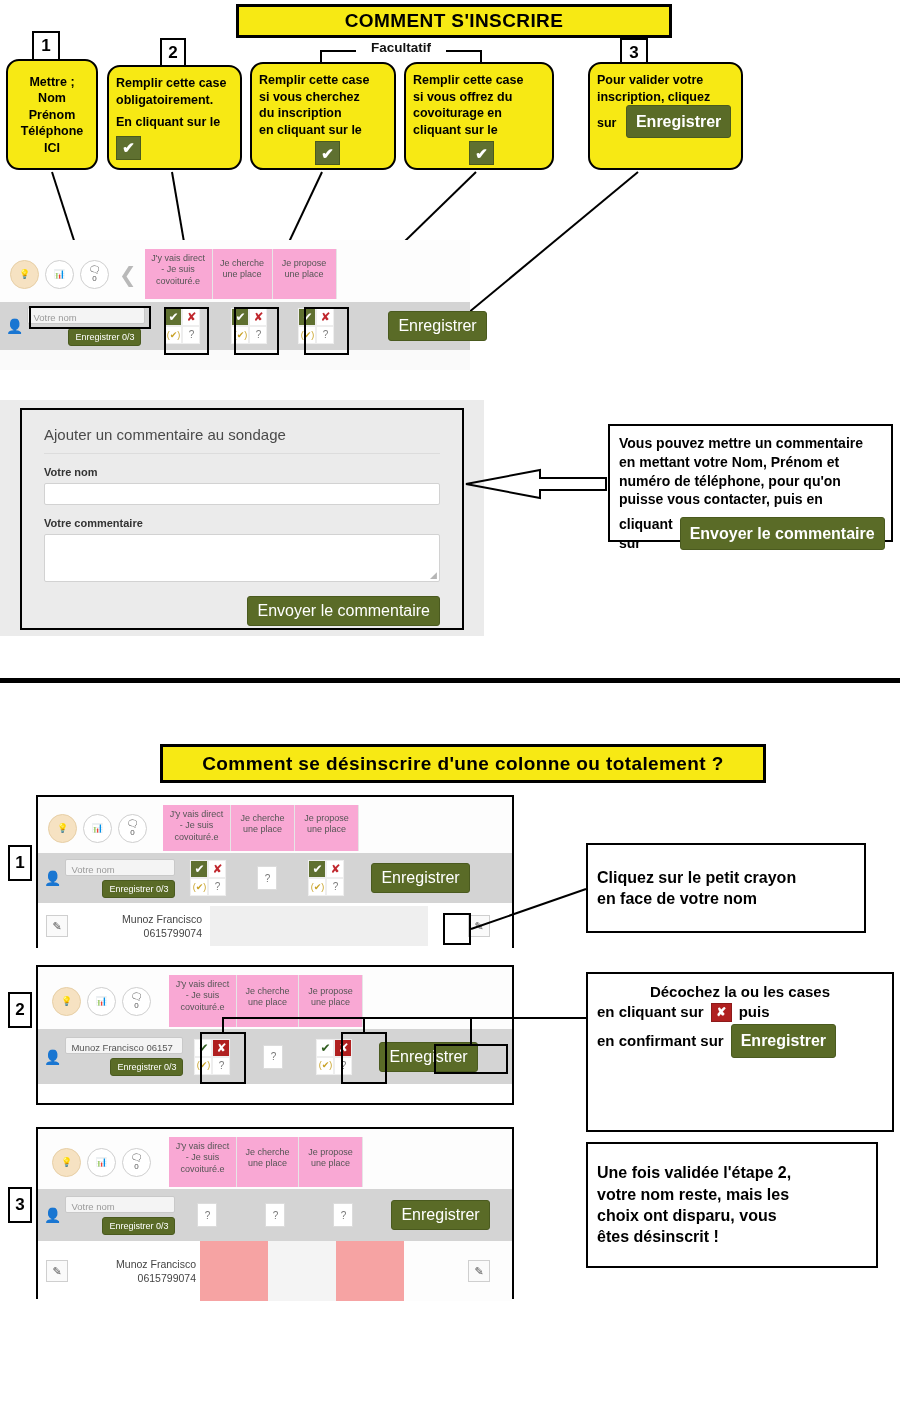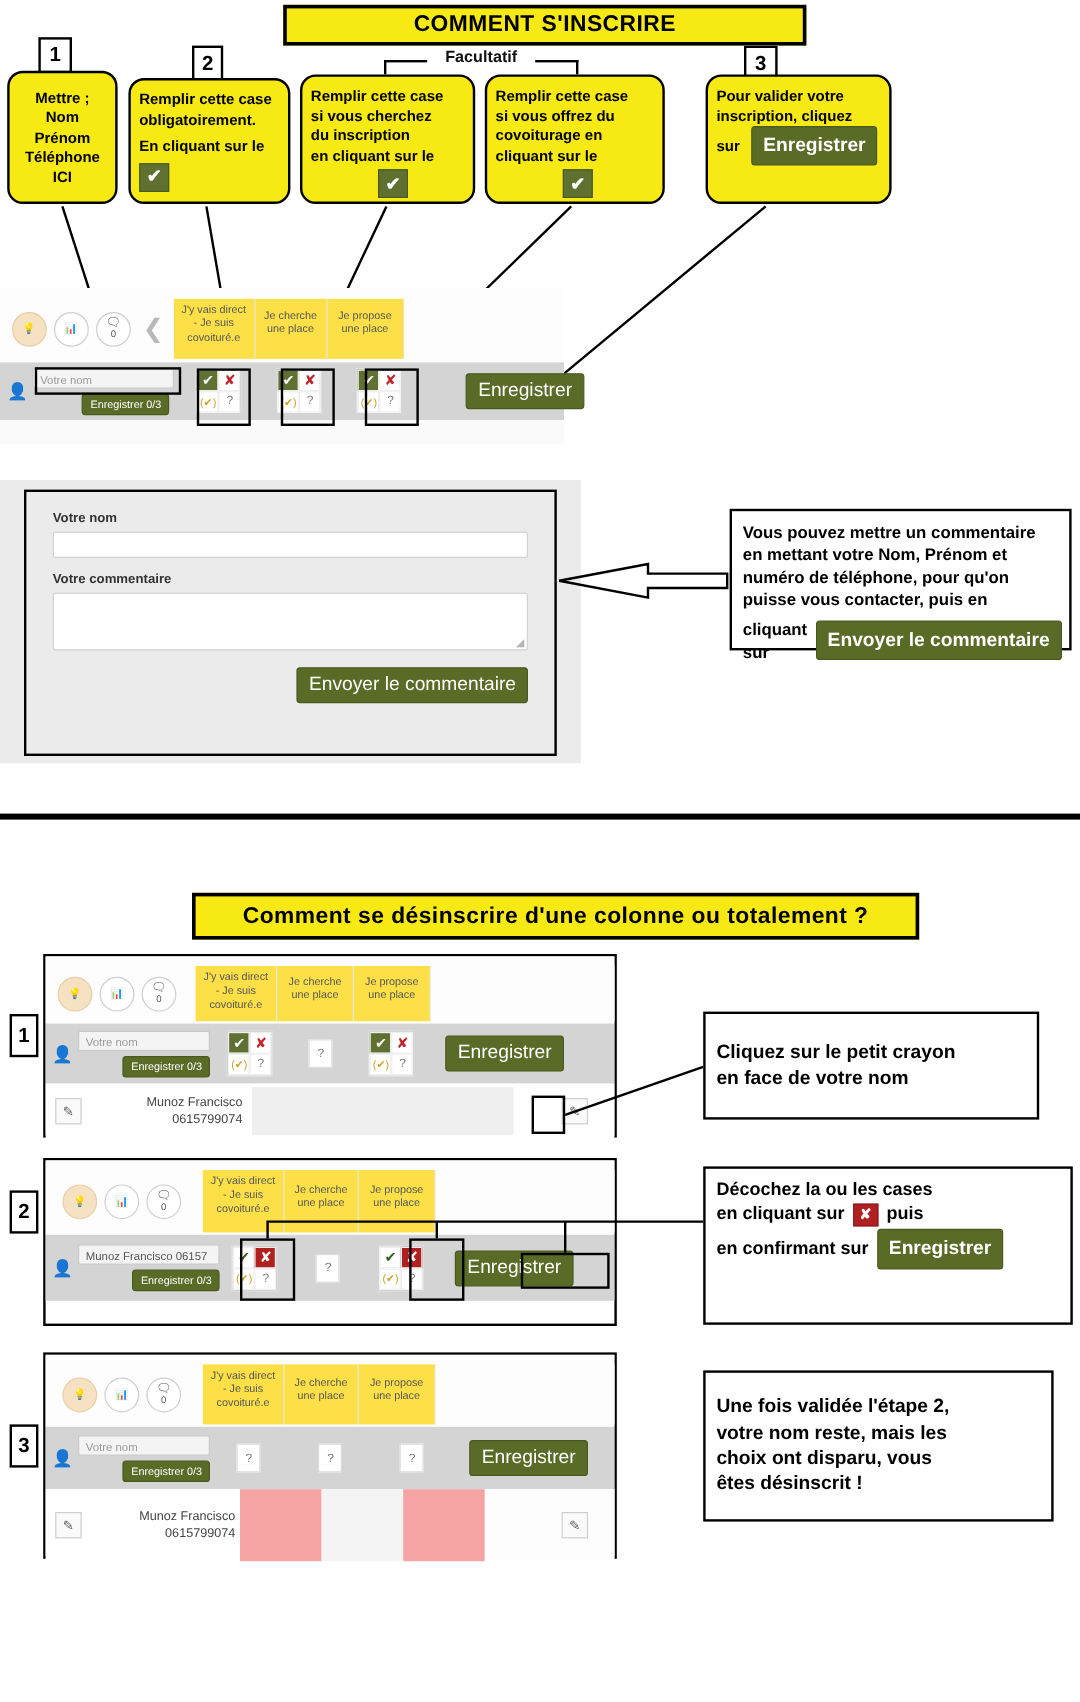--- a/index.html
+++ b/index.html
@@ -83,21 +83,21 @@
   .poll-top{display:flex;align-items:center;background:#fdfdfd;}
   .circle-ico{
     width:27px;height:27px;border-radius:50%;border:1px solid #cfcfcf;background:#fff;
     display:flex;flex-direction:column;align-items:center;justify-content:center;
     margin-right:6px;color:#555;font-size:9px;line-height:1;
   }
   .circle-ico.active{background:#f6e2c2;border-color:#e7cfa6;}
   .circle-ico .cnt{font-size:8px;margin-top:0px;}
   .chev{color:#b9b9b9;font-size:21px;margin:0 8px 0 4px;line-height:1;}
   .colhead{
-    background:#fde047;text-align:center;font-size:9px;color:#555;line-height:1.25;
+    background:#f9a8d4;text-align:center;font-size:9px;color:#555;line-height:1.25;
     padding:4px 2px;box-sizing:border-box;border-right:1px solid #e6e6e6;
   }
   .poll-row{display:flex;align-items:center;background:#d4d4d4;}
   .user-ico{color:#7d7d7d;font-size:14px;margin:0 4px 0 6px;}
   .nominput{
     background:#f4f4f4;border:1px solid #c9c9c9;border-radius:2px;
     font-size:9.5px;color:#9a9a9a;padding:4px 5px;box-sizing:border-box;
   }
   .nominput.filled{color:#555;}
 
@@ -147,21 +147,21 @@
   svg.lines line, svg.lines path{stroke:#000;fill:none;}
 
   
   .callout{
     background:#fff;border:2.5px solid #000;box-sizing:border-box;
     font-size:14px;line-height:1.34;font-weight:600;color:#000;padding:8px 9px;
   }
   #callout-comment{left:608px;top:424px;width:285px;height:118px;}
   #callout-step1{left:586px;top:843px;width:280px;height:90px;font-size:16px;
      display:flex;align-items:center;}
-  #callout-step2{left:586px;top:972px;width:308px;height:132px;font-size:15px;}
+  #callout-step2{left:586px;top:972px;width:308px;height:160px;font-size:15px;text-align:center;}
   #callout-step3{left:586px;top:1142px;width:292px;height:126px;font-size:16px;
      display:flex;align-items:center;}
   .inline-x{
     display:inline-flex;align-items:center;justify-content:center;
     width:19px;height:17px;background:#b02020;color:#fff;font-size:12px;
     border:1px solid #8d1a1a;vertical-align:middle;line-height:1;
   }
   .inline-btn{vertical-align:middle;}
 
   
@@ -303,20 +303,21 @@
   </div>
 </div>
 
 <div class="abs hilite" style="left:29px;top:306px;width:122px;height:23px;"></div>
 <div class="abs hilite" style="left:164px;top:307px;width:45px;height:48px;"></div>
 <div class="abs hilite" style="left:234px;top:307px;width:45px;height:48px;"></div>
 <div class="abs hilite" style="left:304px;top:307px;width:45px;height:48px;"></div>
 
 <div class="abs" id="comment-form">
   <div id="comment-form-inner">
+    <div class="cf-title">Ajouter un commentaire au sondage</div>
     <div class="cf-label">Votre nom</div>
     <div class="cf-input"></div>
     <div class="cf-label" style="margin-top:12px">Votre commentaire</div>
     <div class="cf-textarea">
       <span></span>
       <span class="resize-grip">◢</span>
     </div>
     <div class="cf-actions">
       <span class="btn-green">Envoyer le commentaire</span>
     </div>

